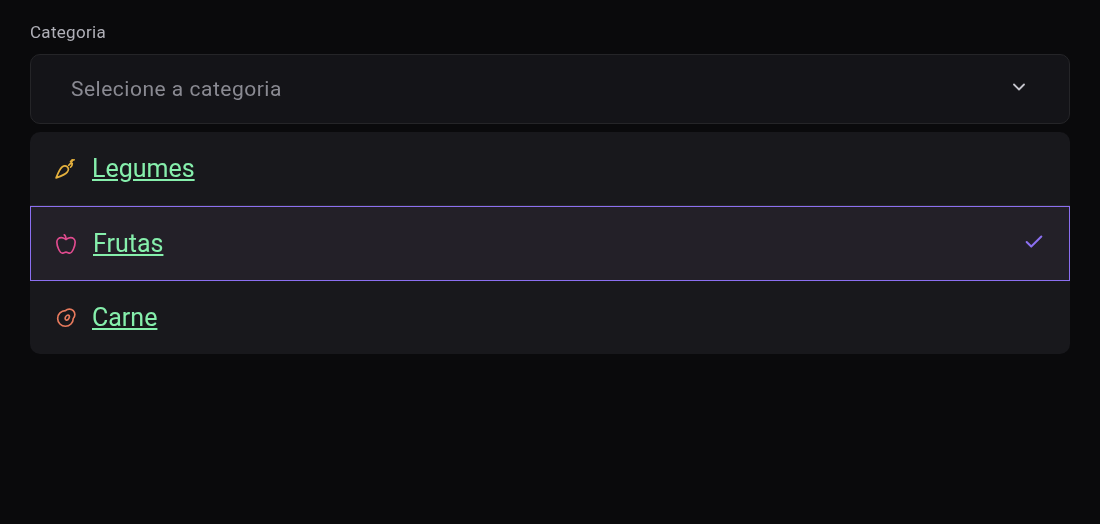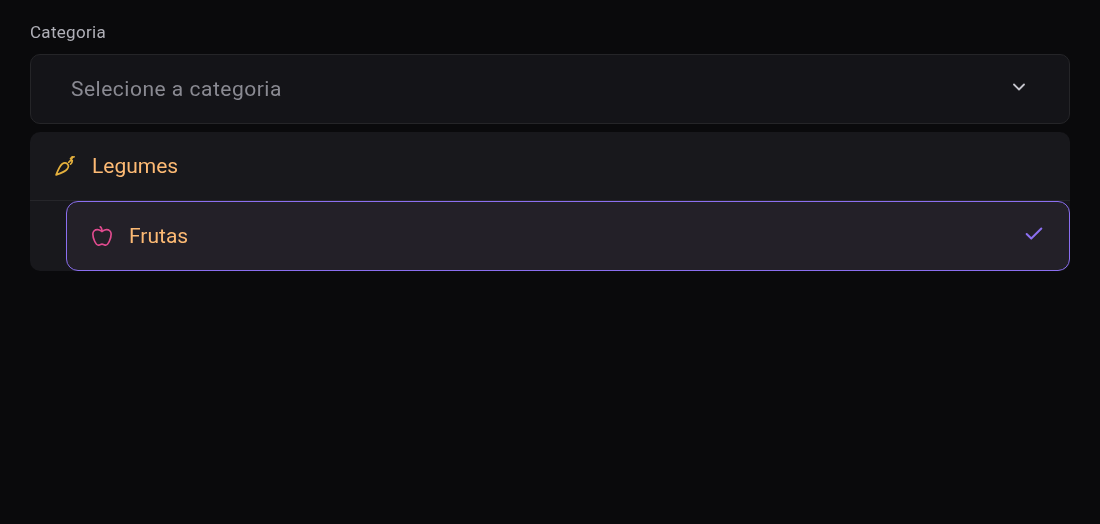--- a/index.html
+++ b/index.html
@@ -53,36 +53,36 @@
       border-bottom: 1px solid #26262a;
       cursor: pointer;
       position: relative;
     }
     .option:last-child {
       border-bottom: none;
     }
     .option.highlighted {
       background: #232028;
       border: 1px solid #8b6ff0;
-      border-radius: 12px;
-      margin-left: 36px;
+      border-radius: 0;
     }
     .option-icon {
       width: 22px;
       height: 22px;
       margin-right: 16px;
       display: flex;
       align-items: center;
       justify-content: center;
       flex-shrink: 0;
     }
     .option-label {
-      color: #fdba74;
-      font-size: 21px;
+      color: #86efac;
+      font-size: 25px;
       font-weight: 400;
+      text-decoration: underline;
     }
     .check {
       position: absolute;
       right: 24px;
       color: #8b6ff0;
     }
   </style>
 </head>
 <body>
 
@@ -120,15 +120,24 @@
       </svg>
     </span>
     <span class="option-label">Frutas</span>
     <span class="check">
       <svg width="22" height="22" viewBox="0 0 24 24" fill="none" stroke="currentColor" stroke-width="2.2" stroke-linecap="round" stroke-linejoin="round">
           <polyline points="20 6 9 17 4 12"></polyline>
         </svg>
     </span>
   </div>
 
+  <div class="option">
+    <span class="option-icon">
+      <svg width="22" height="22" viewBox="0 0 24 24" fill="none" stroke="#e77a5d" stroke-width="1.8" stroke-linecap="round" stroke-linejoin="round">
+        <path d="M12.5 4a8.5 8.5 0 1 0 8.5 8.5 5 5 0 0 0-8.5-8.5Z"></path>
+        <path d="M16 9a2 3 30 1 1-3.5 2 2 3 30 0 1 3.5-2Z"></path>
+      </svg>
+    </span>
+    <span class="option-label">Carne</span>
+  </div>
 
 
 </div>
 
 </body></html>

